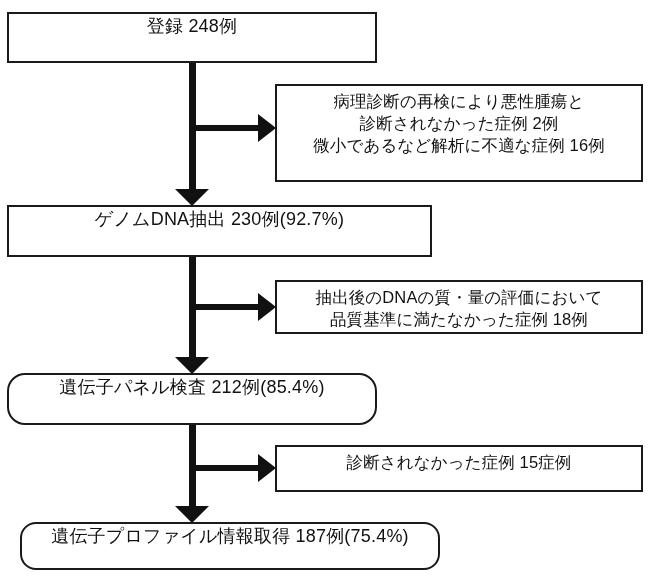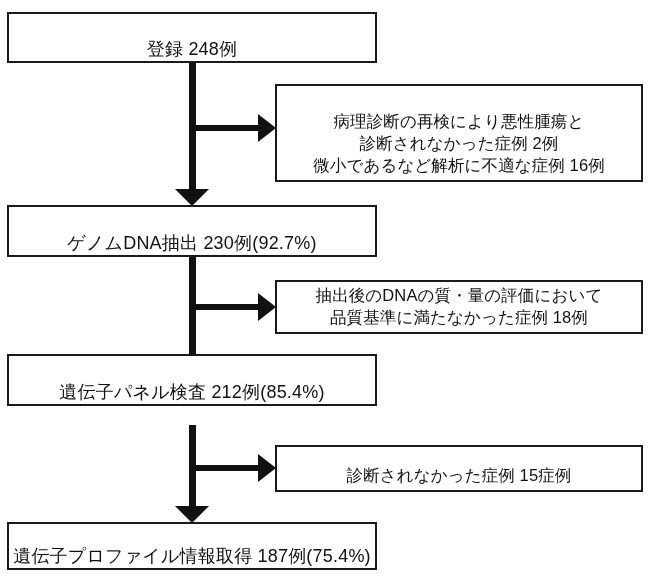--- a/index.html
+++ b/index.html
@@ -16,44 +16,44 @@
     height: 580px;
     background: #ffffff;
     overflow: hidden;
   }
   .node-box {
     position: absolute;
     box-sizing: border-box;
     border: 2px solid #1a1a1a;
     background: #ffffff;
     display: flex;
-    align-items: flex-end;
+    align-items: flex-start;
     justify-content: center;
     text-align: center;
     color: #111111;
     line-height: 1.34;
   }
   .main-box {
     font-size: 18px;
     letter-spacing: 0.2px;
   }
   .side-box {
     font-size: 16.5px;
     letter-spacing: 0.1px;
     padding: 4px 24px;
   }
   .box-text {
     display: block;
     white-space: pre-line;
   }
   
   .mb1 { left: 7px;  top: 12px;  width: 370px; height: 51px; }
-  .mb2 { left: 7px;  top: 205px; width: 370px; height: 52px; }
-  .mb3 { left: 7px;  top: 354px; width: 370px; height: 52px; }
-  .mb4 { left: 7px;  top: 522px; width: 370px; height: 48px; }
+  .mb2 { left: 7px;  top: 205px; width: 425px; height: 52px; }
+  .mb3 { left: 7px;  top: 373px; width: 370px; height: 52px; border-radius: 18px; }
+  .mb4 { left: 20px;  top: 522px; width: 420px; height: 48px; border-radius: 16px; }
   
   .sb1 { left: 275px; top: 84px;  width: 368px; height: 98px; }
   .sb2 { left: 275px; top: 280px; width: 368px; height: 54px; }
   .sb3 { left: 275px; top: 445px; width: 368px; height: 47px; }
 
   
   .stem {
     position: absolute;
     width: 7px;
     background: #111111;

